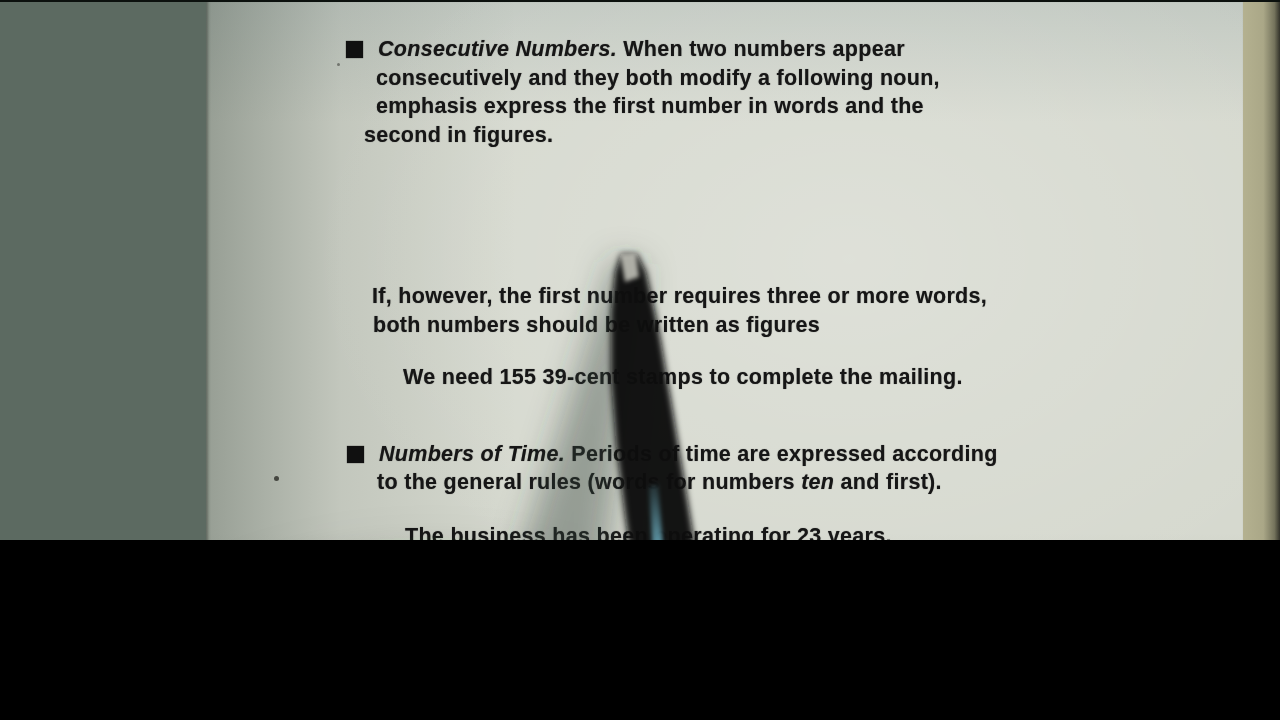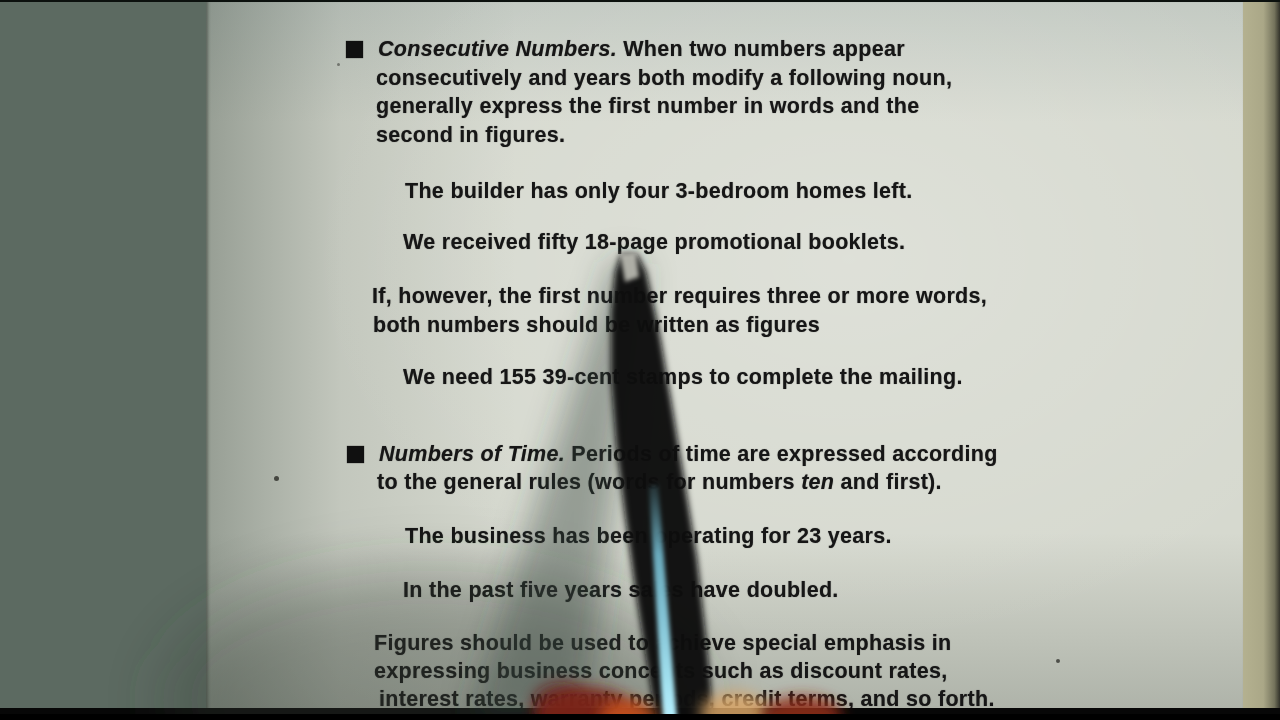--- a/index.html
+++ b/index.html
@@ -1,17 +1,17 @@
 <!DOCTYPE html>
 <html><head>
 <meta charset="utf-8">
 <style>
   html,body{margin:0;padding:0;background:#000;}
   .photo{
-    position:relative;width:1280px;height:714px;overflow:hidden;
+    position:relative;width:1280px;height:540px;overflow:hidden;
     background:#d4d7cd;
     font-family:"Liberation Sans",sans-serif;
   }
   
   .desk-left{
     position:absolute;left:0;top:0;width:206px;height:720px;
     background:
       linear-gradient(to bottom, rgba(160,172,165,0.30) 0%, rgba(160,172,165,0) 30%, rgba(8,18,12,0.38) 100%),
       linear-gradient(to right,#4b5a51 0%, #6270666 0%, #63706a 55%, #95a096 99%);
     background-color:#5c6a61;
@@ -55,26 +55,24 @@
 <body>
 
 <div class="photo">
 
   <div class="desk-left"></div>
   <div class="page"></div>
   <div class="page-right-edge"></div>
 
   <span class="sq" style="left:346px;top:41px"></span>
   <div class="ln" style="left:378px;top:37px"><span class="it">Consecutive Numbers.</span><span> When two numbers appear</span></div>
-  <div class="ln" style="left:376px;top:66px">consecutively and years both modify a following noun,</div>
-  <div class="ln" style="left:376px;top:94px">generally express the first number in words and the</div>
-  <div class="ln" style="left:376px;top:123px">second in figures.</div>
+  <div class="ln" style="left:376px;top:66px">consecutively and they both modify a following noun,</div>
+  <div class="ln" style="left:376px;top:94px">emphasis express the first number in words and the</div>
+  <div class="ln" style="left:364px;top:123px">second in figures.</div>
 
-  <div class="ln" style="left:405px;top:179px">The builder has only four 3-bedroom homes left.</div>
-  <div class="ln" style="left:403px;top:230px">We received fifty 18-page promotional booklets.</div>
 
   <div class="ln" style="left:372px;top:284px">If, however, the first number requires three or more words,</div>
   <div class="ln" style="left:373px;top:313px">both numbers should be written as figures</div>
 
   <div class="ln" style="left:403px;top:365px">We need 155 39-cent stamps to complete the mailing.</div>
 
   <span class="sq" style="left:347px;top:446px"></span>
   <div class="ln" style="left:379px;top:442px"><span class="it">Numbers of Time.</span><span> Periods of time are expressed according</span></div>
   <div class="ln" style="left:377px;top:470px"><span>to the general rules (words for numbers </span><span class="it">ten</span><span> and first).</span></div>
 

